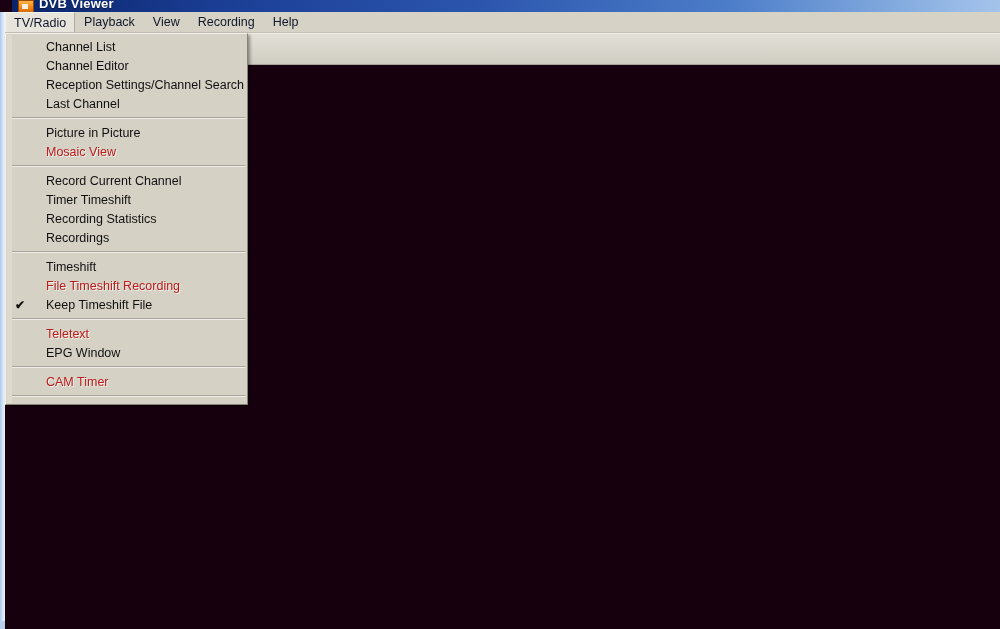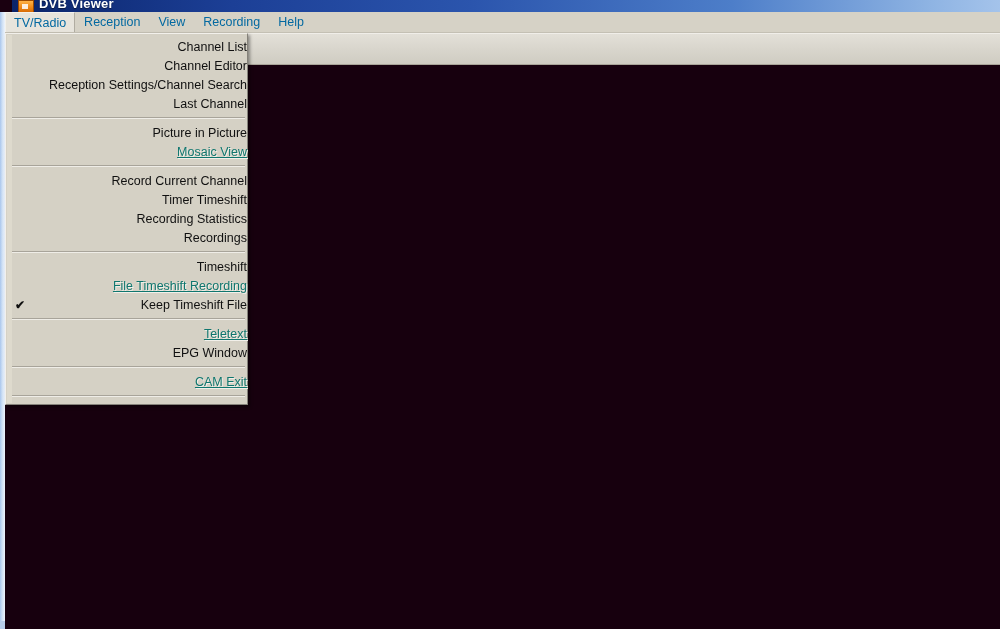--- a/index.html
+++ b/index.html
@@ -85,21 +85,21 @@
   .menubar-inner {
     display: flex;
     align-items: stretch;
     height: 100%;
   }
   .menubar-item {
     display: flex;
     align-items: center;
     padding: 0 9px;
     font-size: 12.5px;
-    color: #0369a1;
+    color: #0f172a;
     white-space: nowrap;
     cursor: default;
   }
   .menubar-item.open {
     background: #e7e4dc;
     border-left: 1px solid #f3f1ec;
     border-top: 1px solid #f3f1ec;
     border-right: 1px solid #b0aca1;
     padding: 0 8px;
   }
@@ -173,23 +173,22 @@
   .mi {
     position: relative;
     height: 19px;
     display: flex;
     align-items: center;
     padding-left: 40px;
     font-size: 12.5px;
     color: #101010;
     white-space: nowrap;
     cursor: default;
-    justify-content: flex-end;
-  }
-  .mi.disabled { color: #0f766e; text-shadow: 1px 1px 0 #f2f0ea; text-decoration: underline; }
+  }
+  .mi.disabled { color: #b91c1c; text-shadow: 1px 1px 0 #f2f0ea; }
   .mi .check {
     position: absolute;
     left: 9px;
     top: 50%;
     transform: translateY(-50%);
     font-size: 12px;
     font-weight: bold;
     color: #101010;
     line-height: 1;
   }
@@ -213,21 +212,21 @@
 
   <div class="frame-left"></div>
   <div class="frame-bottom-strip"></div>
 
   <div class="menubar">
     <div class="menubar-inner" id="menubar-inner">
         <div class="menubar-item open">
           <span>TV/Radio</span>
         </div>
         <div class="menubar-item">
-          <span>Reception</span>
+          <span>Playback</span>
         </div>
         <div class="menubar-item">
           <span>View</span>
         </div>
         <div class="menubar-item">
           <span>Recording</span>
         </div>
         <div class="menubar-item">
           <span>Help</span>
         </div>
@@ -347,18 +346,18 @@
       </div>
       <div class="mi-sep"></div>
       <div class="mi disabled">
         <span class="">Teletext</span>
       </div>
       <div class="mi">
         <span class="">EPG Window</span>
       </div>
       <div class="mi-sep"></div>
       <div class="mi disabled">
-        <span class="">CAM Exit</span>
+        <span class="">CAM Timer</span>
       </div>
       <div class="mi-sep"></div>
     </div>
 
 </div>
 
 </body></html>

